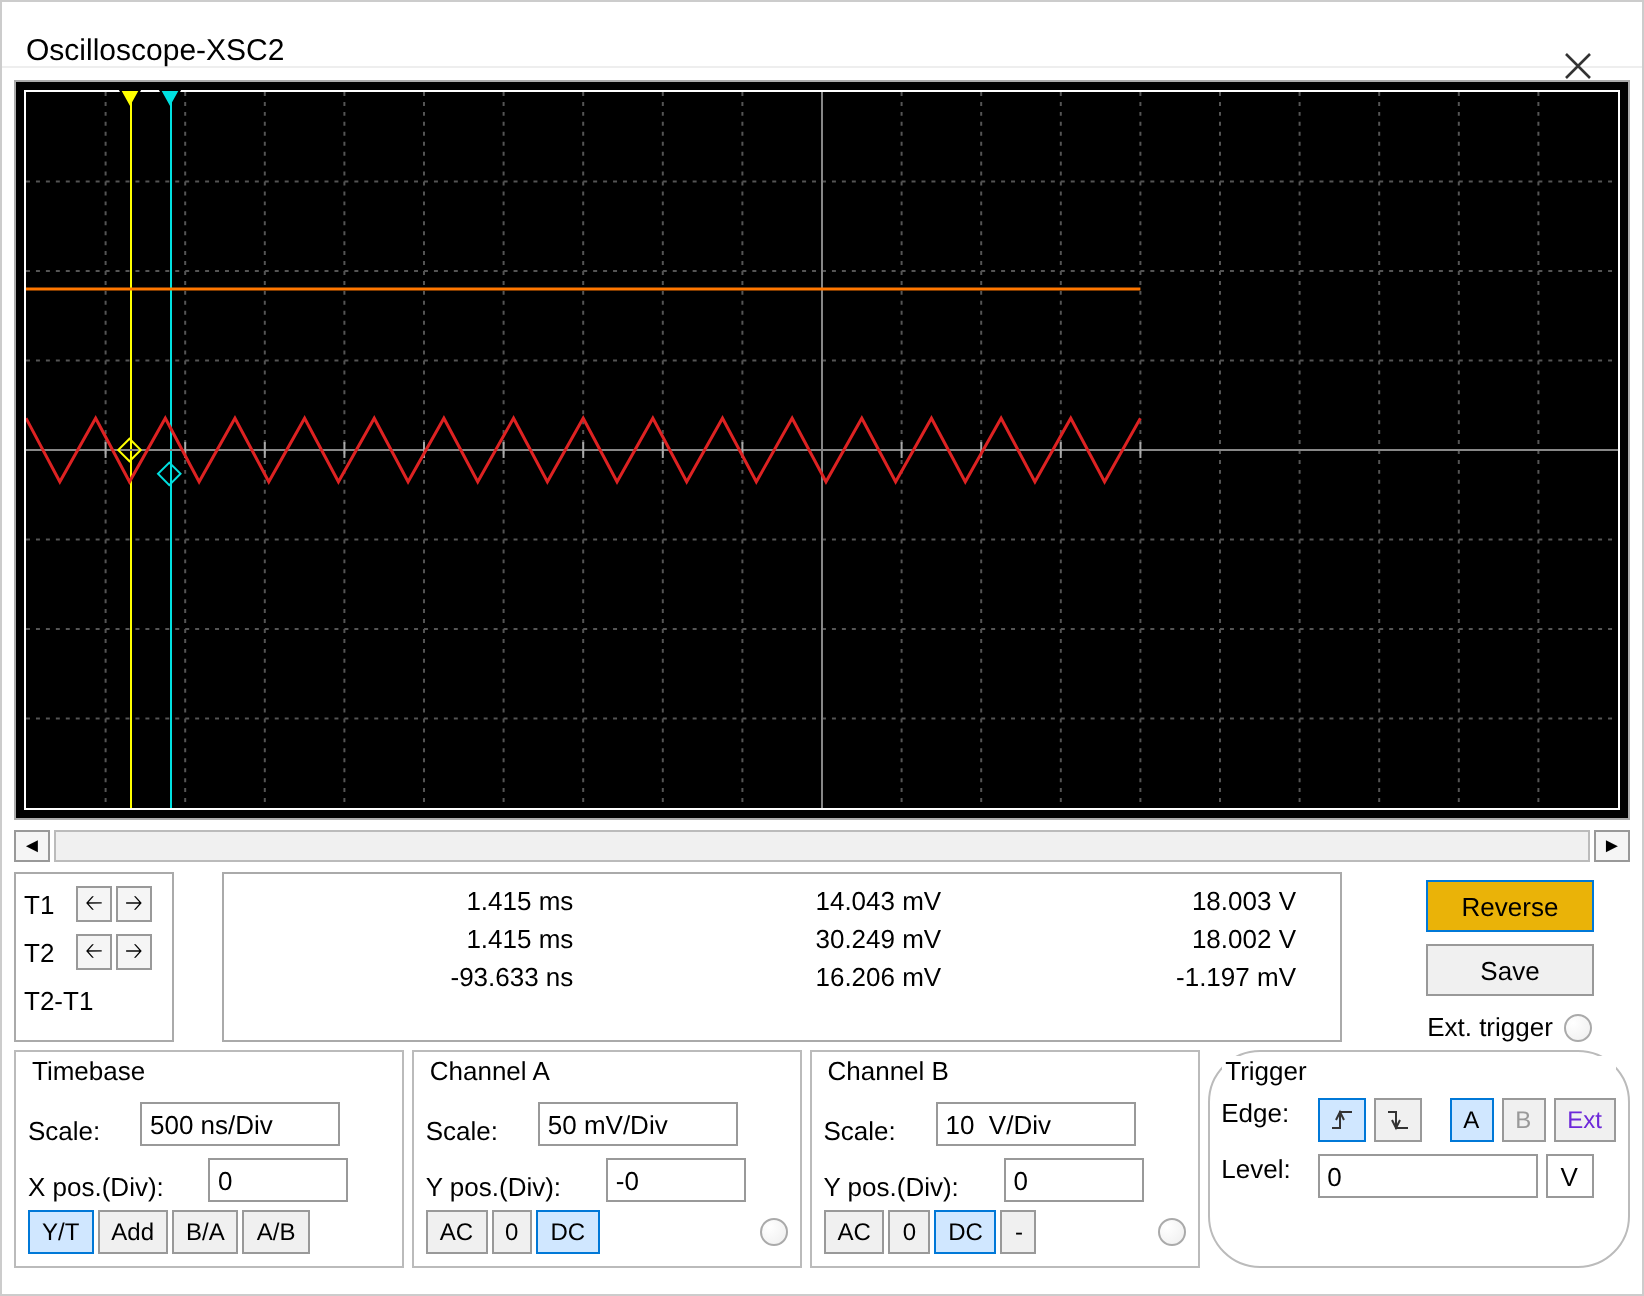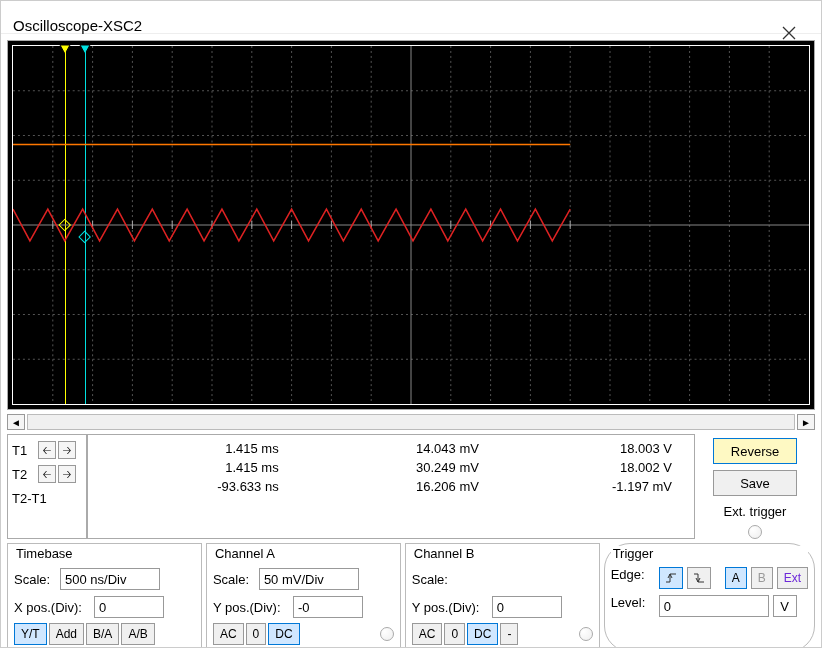--- a/index.html
+++ b/index.html
@@ -17,42 +17,42 @@
 .cursor-marker { position: absolute; top: -2px; }
 .cursor-marker svg { width: 12px; height: 12px; }
 .cursor-line { position: absolute; top: 0; bottom: 0; width: 1px; }
 .cursor-line.yellow { background: #ffff00; }
 .cursor-line.cyan { background: #00e0e0; }
 
 .scroll-row { height: 18px; margin: 2px 6px 4px 6px; display: flex; align-items: center; gap: 2px; }
 .scroll-btn { width: 18px; height: 16px; border: 1px solid #999; background: #f5f5f5; display: flex; align-items: center; justify-content: center; cursor: pointer; font-size: 10px; }
 .scroll-track { flex: 1; height: 16px; border: 1px solid #bbb; background: #f0f0f0; }
 
-.mid-panel { display: flex; gap: 0; padding: 0 6px 4px 6px; align-items: stretch; }
+.mid-panel { display: flex; gap: 24px; padding: 0 6px 4px 6px; align-items: stretch; }
 .cursors-box { width: 80px; border: 1px solid #aaa; background: #fff; padding: 4px; display: flex; flex-direction: column; gap: 2px; }
 .cursor-row { display: flex; align-items: center; gap: 2px; height: 22px; }
 .cursor-row .lbl { width: 24px; }
 .arrow-btn { width: 18px; height: 18px; border: 1px solid #999; background: #f5f5f5; display: flex; align-items: center; justify-content: center; cursor: pointer; font-size: 11px; line-height: 1; }
 .measure-table { flex: 1; border: 1px solid #aaa; background: #fff; padding: 4px 8px; }
 .measure-table table { width: 100%; border-collapse: collapse; }
 .measure-table th { font-weight: normal; text-align: center; padding: 2px 4px; }
 .measure-table td { text-align: right; padding: 2px 14px 2px 4px; }
 .btn-col { width: 120px; display: flex; flex-direction: column; gap: 6px; padding-top: 4px; align-items: center; }
-.big-btn { width: 84px; height: 26px; border: 1px solid #0078d7; background: #fef9c3; cursor: pointer; }
+.big-btn { width: 84px; height: 26px; border: 1px solid #0078d7; background: #eab308; cursor: pointer; }
 .big-btn.plain { border-color: #999; background: #f0f0f0; }
-.ext-row { display: flex; align-items: center; gap: 6px; font-size: 12px; margin-top: 2px; margin-left: 0; flex-direction: column; }
+.ext-row { display: flex; align-items: center; gap: 6px; font-size: 12px; margin-top: 2px; margin-left: 0; }
 .led { width: 14px; height: 14px; border-radius: 50%; border: 1px solid #aaa; background: radial-gradient(circle at 30% 30%, #fff, #eee); }
 
 .bottom-panels { display: flex; gap: 4px; padding: 0 6px 6px 6px; }
 .fieldset { border: 1px solid #bbb; padding: 4px 6px 6px 6px; display: flex; flex-direction: column; gap: 4px; position: relative; }
 .fieldset .legend { position: relative; top: -2px; background: #fff; padding: 0 2px; font-size: 13px; }
 .fs-timebase { width: 195px; }
 .fs-channel { width: 195px; }
 .fs-trigger { flex: 1; border-radius: 26px; }
-.row { display: flex; align-items: center; gap: 2px; height: 24px; }
+.row { display: flex; align-items: flex-end; gap: 12px; height: 24px; }
 .row .lbl { width: 78px; }
 input.txt { height: 22px; border: 1px solid #999; padding: 0 4px; background: #fff; }
 .txt.w100 { width: 100px; }
 .txt.w70 { width: 70px; }
 .mode-btns { display: flex; gap: 2px; }
 .mode-btn { height: 22px; padding: 0 6px; border: 1px solid #999; background: #f0f0f0; cursor: pointer; font-size: 12px; display: flex; align-items: center; }
 .mode-btn.active { background: #d0e7ff; border-color: #0078d7; }
 .coupling-row { display: flex; align-items: center; gap: 2px; }
 .chan-led { margin-left: auto; }
 .trig-row { display: flex; align-items: flex-start; gap: 4px; height: 24px; }
@@ -241,20 +241,21 @@
       <div class="mode-btn">0</div>
       <div class="mode-btn active">DC</div>
       <span class="led chan-led"></span>
     </div>
   </div>
 
   <div class="fieldset fs-channel">
     <span class="legend">Channel B</span>
     <div class="row">
       <span class="lbl" style="width:44px">Scale:</span>
+      <input class="txt w100" value="10  V/Div" style="">
     </div>
     <div class="row">
       <span class="lbl">Y pos.(Div):</span>
       <input class="txt w70" value="0" style="">
     </div>
     <div class="coupling-row">
       <div class="mode-btn">AC</div>
       <div class="mode-btn">0</div>
       <div class="mode-btn active">DC</div>
       <div class="mode-btn">-</div>

